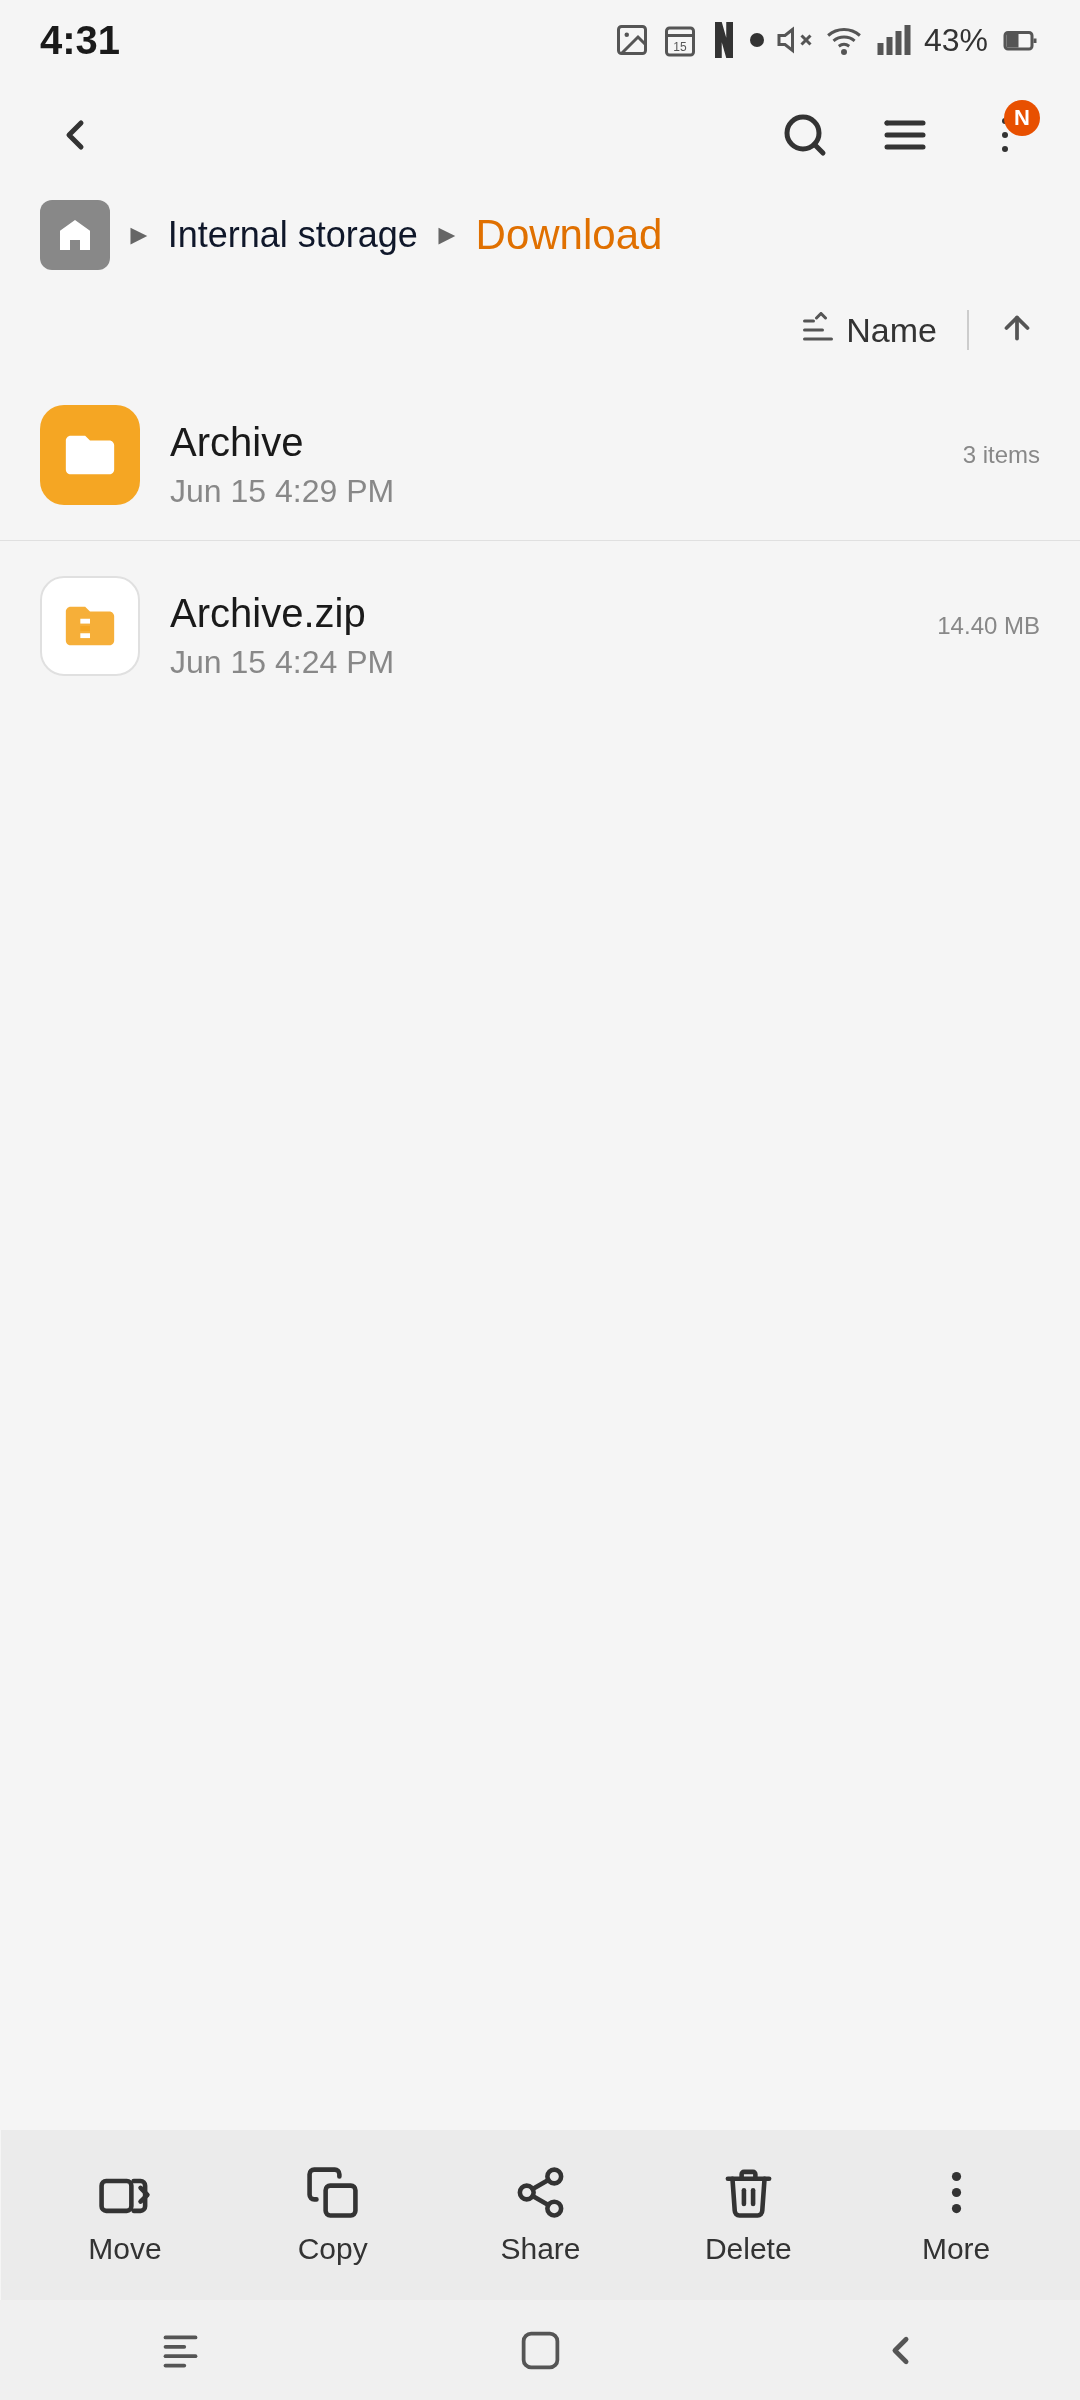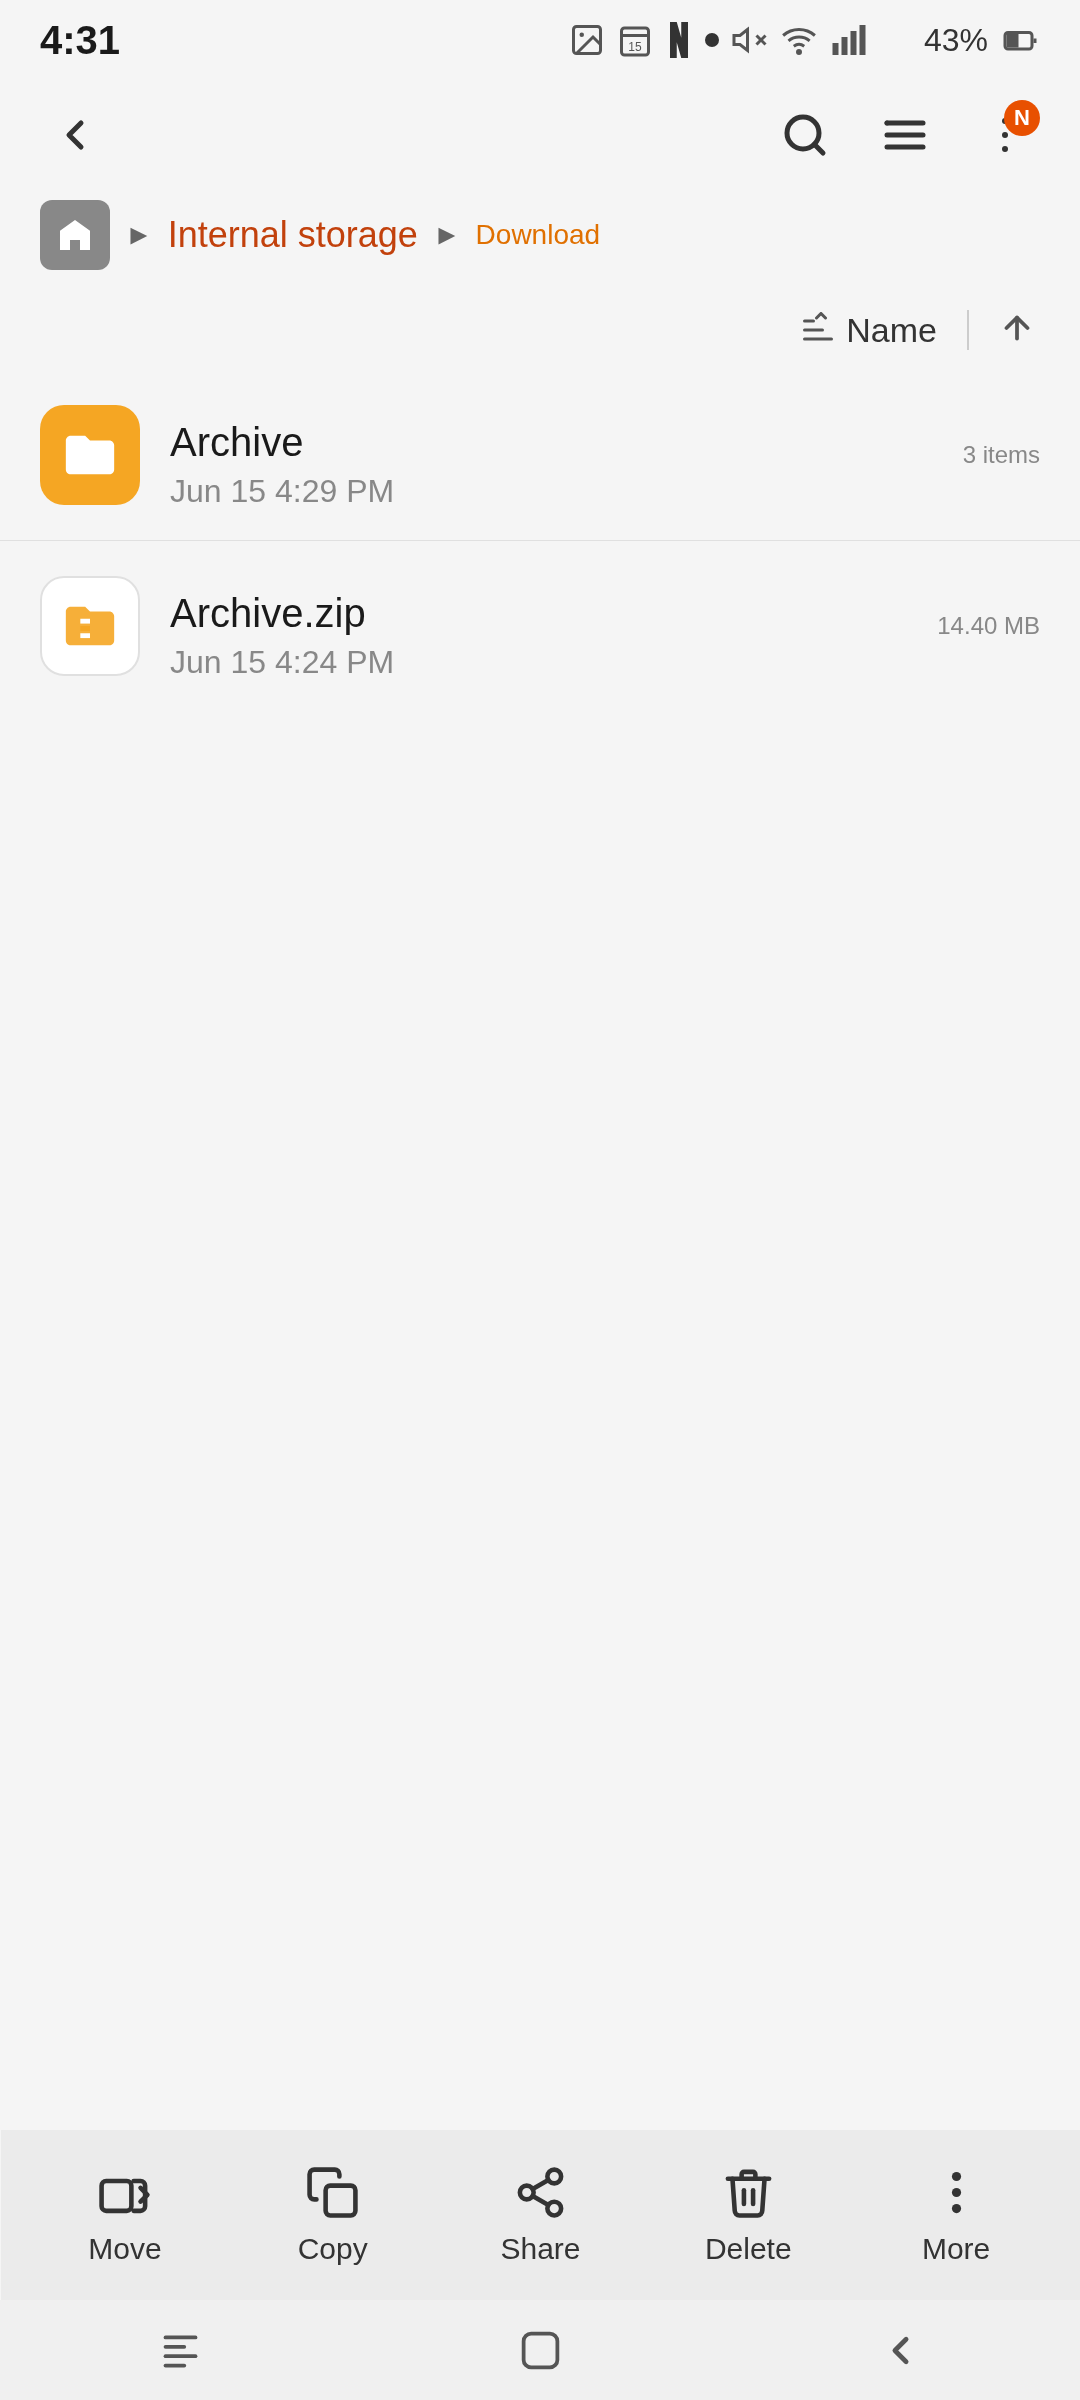--- a/index.html
+++ b/index.html
@@ -123,25 +123,25 @@
       fill: white;
     }
 
     .breadcrumb-arrow {
       font-size: 28px;
       color: #666;
     }
 
     .breadcrumb-text {
       font-size: 36px;
-      color: #c2410c;
+      color: #0f172a;
     }
 
     .breadcrumb-active {
-      font-size: 28px;
+      font-size: 42px;
       color: #e07000;
       font-weight: 500;
     }
 
     
     .sort-bar {
       height: 80px;
       background: #f5f5f5;
       display: flex;
       align-items: center;
@@ -347,21 +347,21 @@
         <circle cx="12" cy="20" r="1" fill="#555"></circle>
       </svg>
 
     <svg width="36" height="36" viewBox="0 0 24 24" fill="#555">
         <rect x="1" y="14" width="4" height="8"></rect>
         <rect x="7" y="10" width="4" height="12"></rect>
         <rect x="13" y="6" width="4" height="16"></rect>
         <rect x="19" y="2" width="4" height="20"></rect>
       </svg>
 
-    <span style="font-size:32px;color:#333;margin-left:45px;">43%</span>
+    <span style="font-size:32px;color:#333;">43%</span>
     <svg width="40" height="36" viewBox="0 0 24 24" fill="none" stroke="#555" stroke-width="2">
         <rect x="2" y="7" width="18" height="11" rx="2"></rect>
         <line x1="22" y1="11" x2="22" y2="14" stroke="#555" stroke-width="2"></line>
         <rect x="3" y="8" width="8" height="9" fill="#555" stroke="none"></rect>
       </svg>
   </div>
 </div>
 
 <div class="nav-bar">
   <div class="nav-left">

